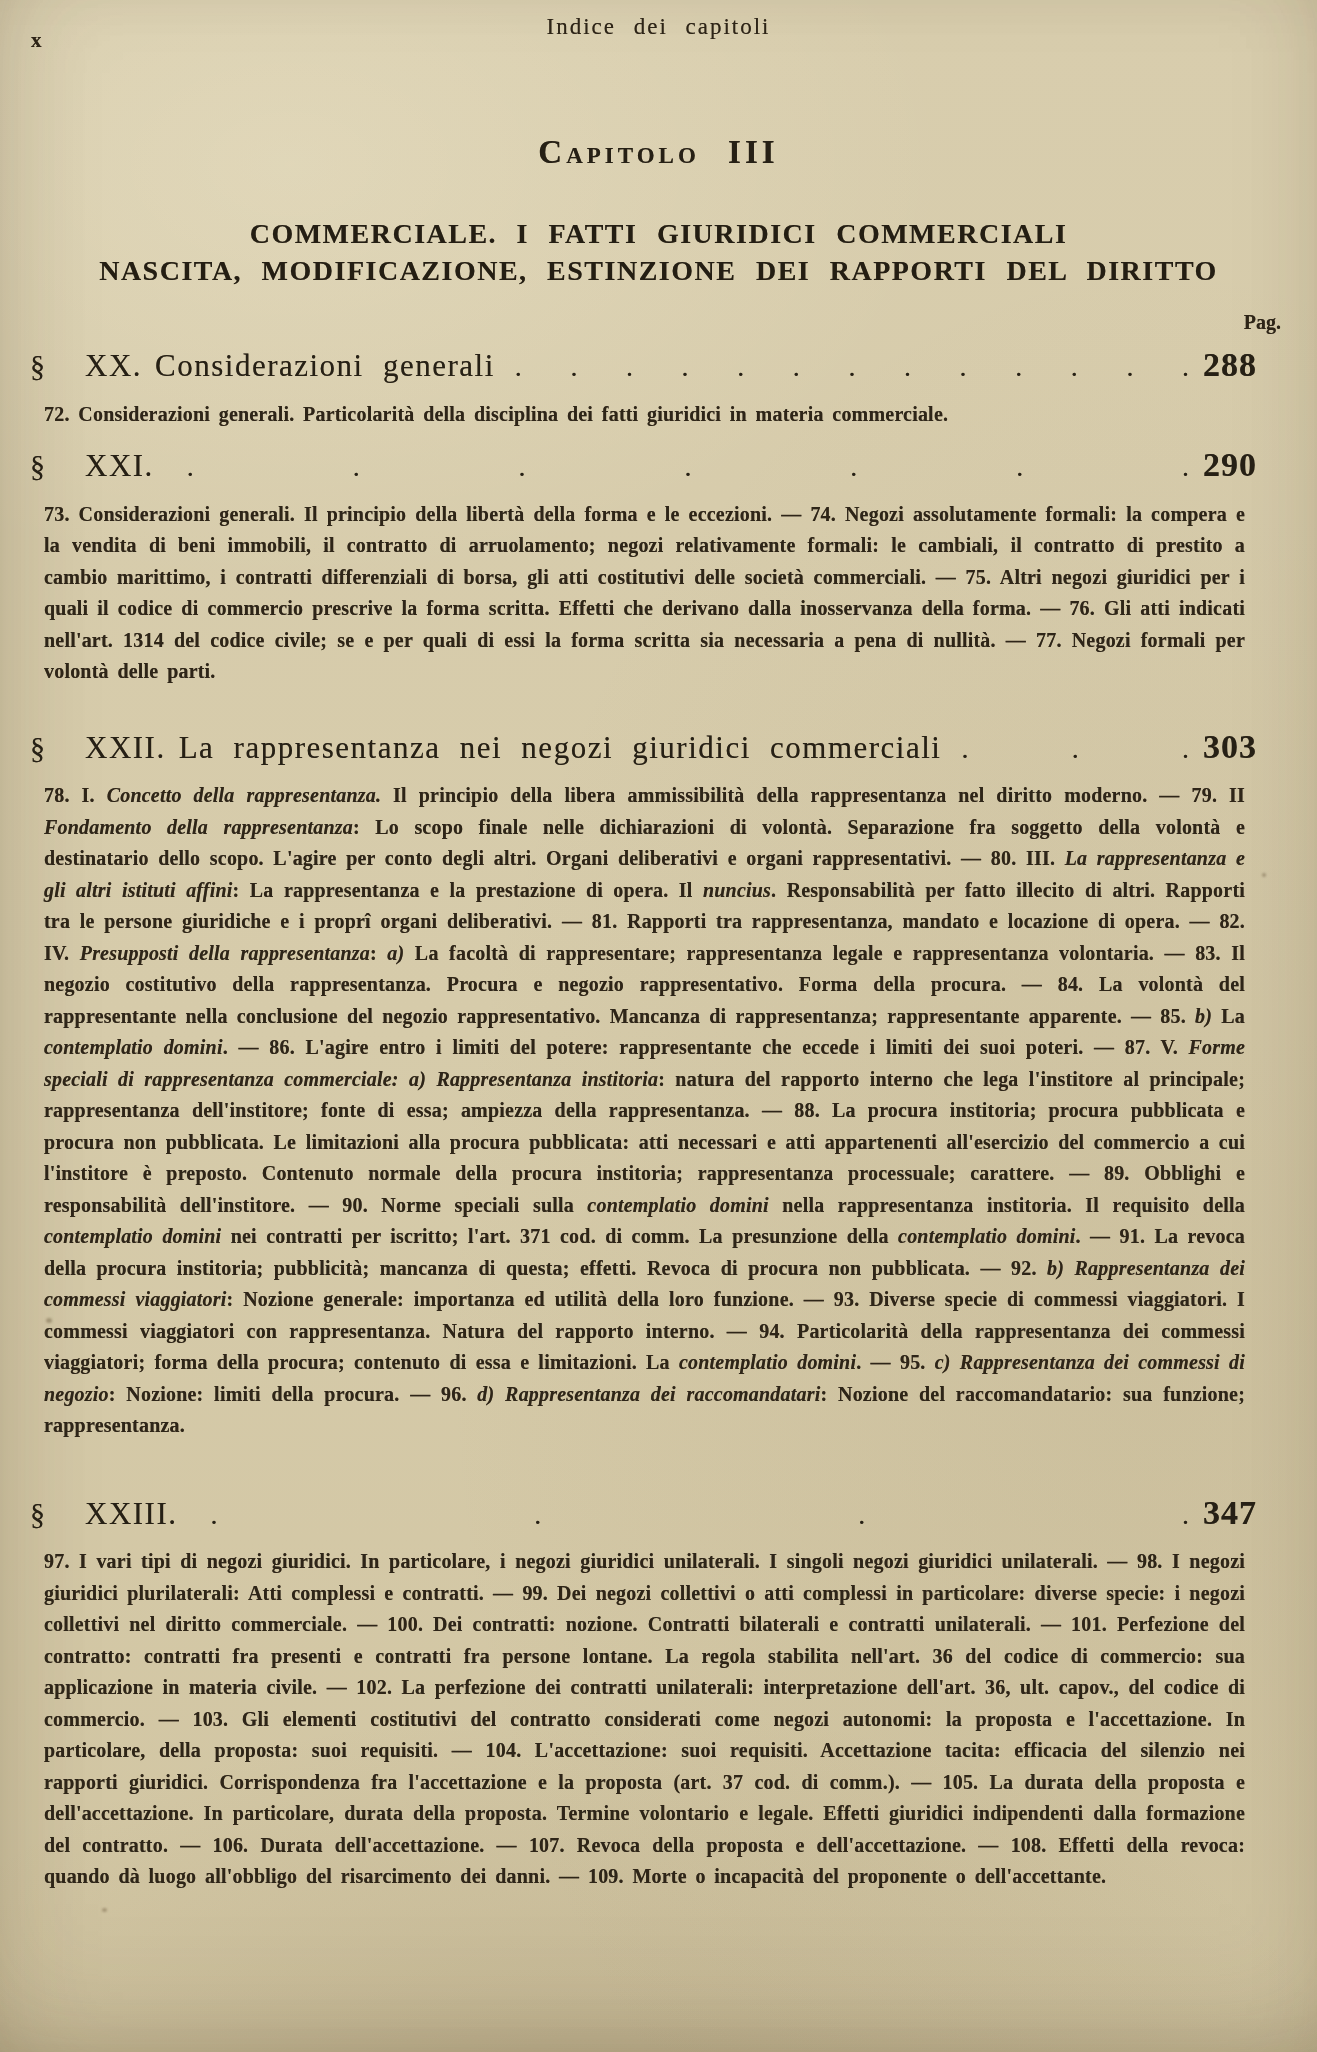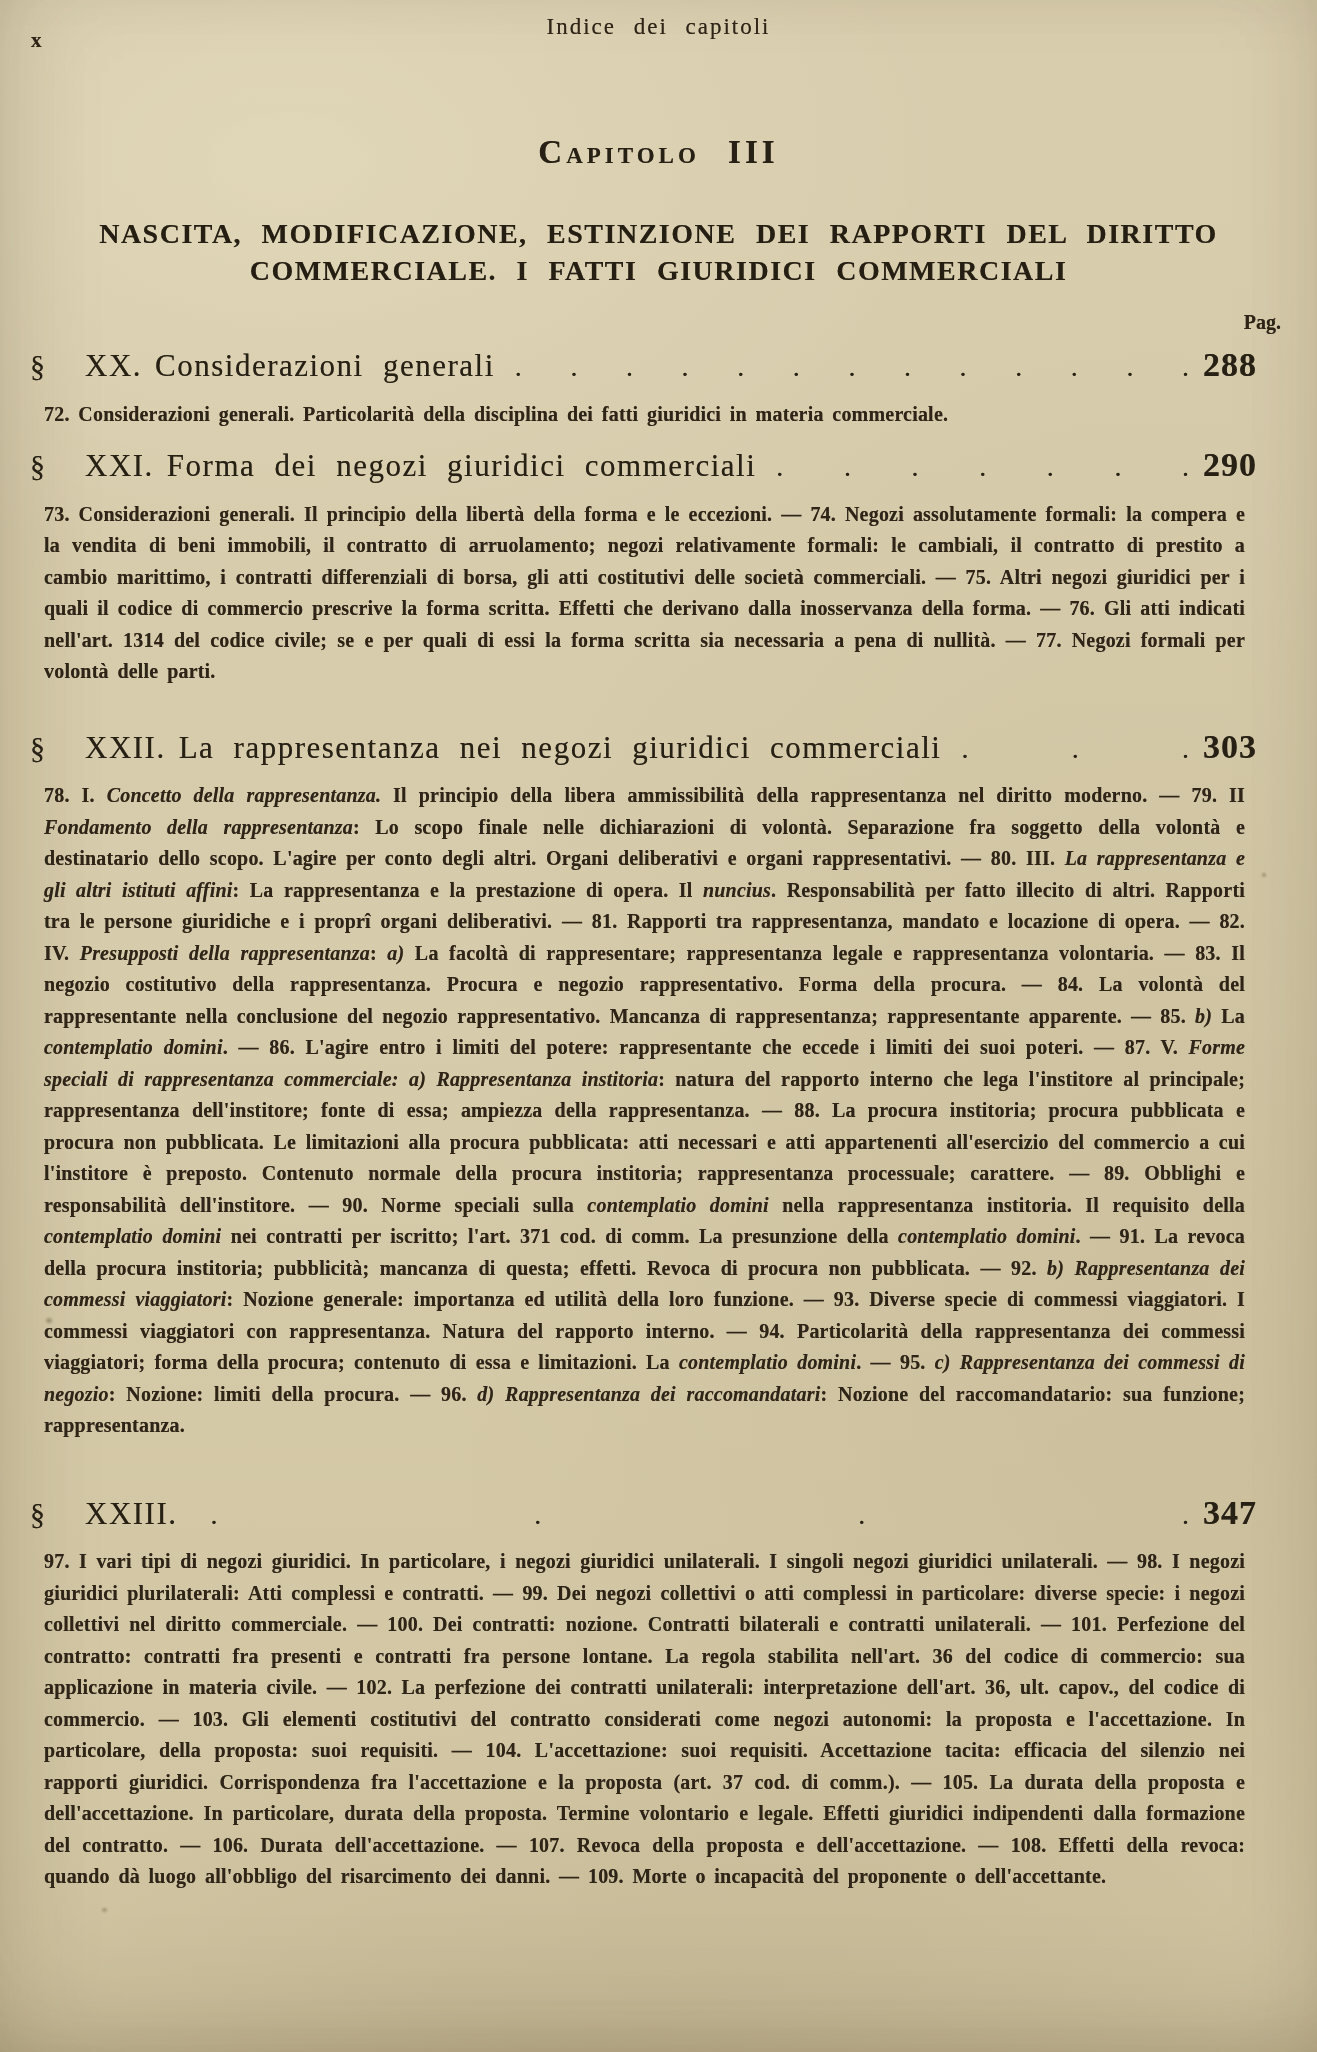--- a/index.html
+++ b/index.html
@@ -65,43 +65,42 @@
 <div class="page">
 
   <div class="running">
     <span class="page-num">x</span>
     <div class="running-title">Indice dei capitoli</div>
   </div>
 
   <div class="kicker">Capitolo III</div>
 
   <div class="chapter-title">
+    <div>COMMERCIALE. I FATTI GIURIDICI COMMERCIALI</div>
     <div>NASCITA, MODIFICAZIONE, ESTINZIONE DEI RAPPORTI DEL DIRITTO</div>
-    <div>COMMERCIALE. I FATTI GIURIDICI COMMERCIALI</div>
   </div>
 
   <div class="pag">Pag.</div>
 
   <article class="entry">
     <div class="entry-head head-gap-xx">
       <span class="mark">§</span>
       <span class="numeral">XX.</span>
       <span class="etitle">Considerazioni generali</span>
       <span class="leader">. . . . . . . . . . . . .</span>
       <span class="pageno">288</span>
     </div>
     <p class="summary"><span>72. Considerazioni generali. Particolarità della disciplina dei fatti giuridici in materia commerciale.</span></p>
   </article>
 
 
   <article class="entry">
     <div class="entry-head head-gap-xxi">
       <span class="mark">§</span>
       <span class="numeral">XXI.</span>
-      <span class="etitle">Forma dei negozi giuridici commerciali</span>
       <span class="leader">. . . . . . .</span>
       <span class="pageno">290</span>
     </div>
     <p class="summary"><span>73. Considerazioni generali. Il principio della libertà della forma e le eccezioni. — 74. Negozi assolutamente formali: la compera e la vendita di beni immobili, il contratto di arruolamento; negozi relativamente formali: le cambiali, il contratto di prestito a cambio marittimo, i contratti differenziali di borsa, gli atti costitutivi delle società commerciali. — 75. Altri negozi giuridici per i quali il codice di commercio prescrive la forma scritta. Effetti che derivano dalla inosservanza della forma. — 76. Gli atti indicati nell'art. 1314 del codice civile; se e per quali di essi la forma scritta sia necessaria a pena di nullità. — 77. Negozi formali per volontà delle parti.</span></p>
   </article>
 
   <article class="entry">
     <div class="entry-head head-gap-xxii">
       <span class="mark">§</span>
       <span class="numeral">XXII.</span>

